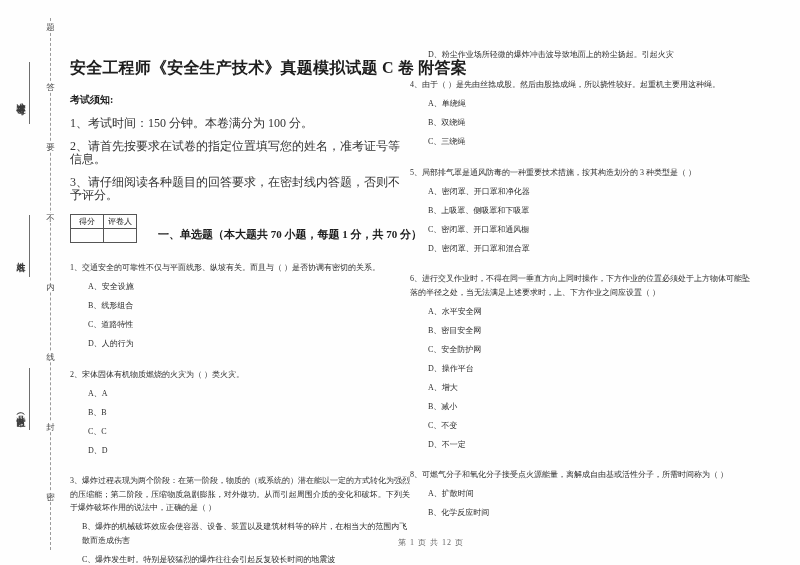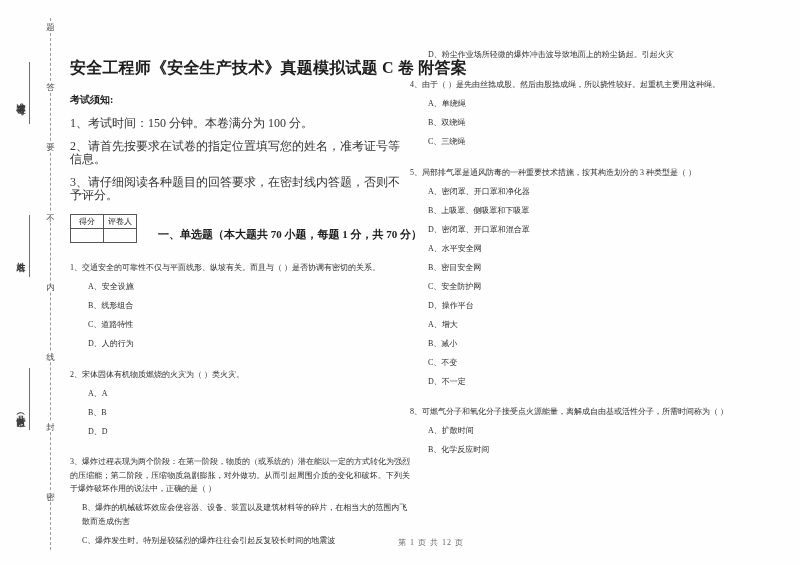--- a/index.html
+++ b/index.html
@@ -240,20 +240,21 @@
       <div class="opt">A、安全设施</div>
       <div class="opt">B、线形组合</div>
       <div class="opt">C、道路特性</div>
       <div class="opt">D、人的行为</div>
 
       <div class="q">
         <div class="q-stem">2、宋体固体有机物质燃烧的火灾为（      ）类火灾。</div>
       </div>
       <div class="opt">A、A</div>
       <div class="opt">B、B</div>
+      <div class="opt">C、C</div>
       <div class="opt">D、D</div>
 
       <div class="q">
         <div class="q-stem">3、爆炸过程表现为两个阶段：在第一阶段，物质的（或系统的）潜在能以一定的方式转化为强烈的压缩能；第二阶段，压缩物质急剧膨胀，对外做功。从而引起周围介质的变化和破坏。下列关于爆炸破坏作用的说法中，正确的是（      ）</div>
       </div>
       <div class="opt opt-indent2">B、爆炸的机械破坏效应会使容器、设备、装置以及建筑材料等的碎片，在相当大的范围内飞散而造成伤害</div>
       <div class="opt opt-indent2">C、爆炸发生时。特别是较猛烈的爆炸往往会引起反复较长时间的地震波</div>
     </div>
 
     <div class="col col-right">
@@ -267,22 +268,26 @@
       </div>
       <div class="opt">A、单绕绳</div>
       <div class="opt">B、双绕绳</div>
       <div class="opt">C、三绕绳</div>
 
       <div class="q">
         <div class="q-stem nowrap">5、局部排气罩是通风防毒的一种重要技术措施，按其构造划分的 3 种类型是（      ）</div>
       </div>
       <div class="opt">A、密闭罩、开口罩和净化器</div>
       <div class="opt">B、上吸罩、侧吸罩和下吸罩</div>
+      <div class="opt">C、密闭罩、开口罩和通风橱</div>
       <div class="opt">D、密闭罩、开口罩和混合罩</div>
 
+      <div class="q">
+        <div class="q-stem">6、进行交叉作业时，不得在同一垂直方向上同时操作，下方作业的位置必须处于上方物体可能坠落的半径之处，当无法满足上述要求时，上、下方作业之间应设置（      ）</div>
+      </div>
       <div class="opt">A、水平安全网</div>
       <div class="opt">B、密目安全网</div>
       <div class="opt">C、安全防护网</div>
       <div class="opt">D、操作平台</div>
 
       <div class="opt">A、增大</div>
       <div class="opt">B、减小</div>
       <div class="opt">C、不变</div>
       <div class="opt">D、不一定</div>
 

